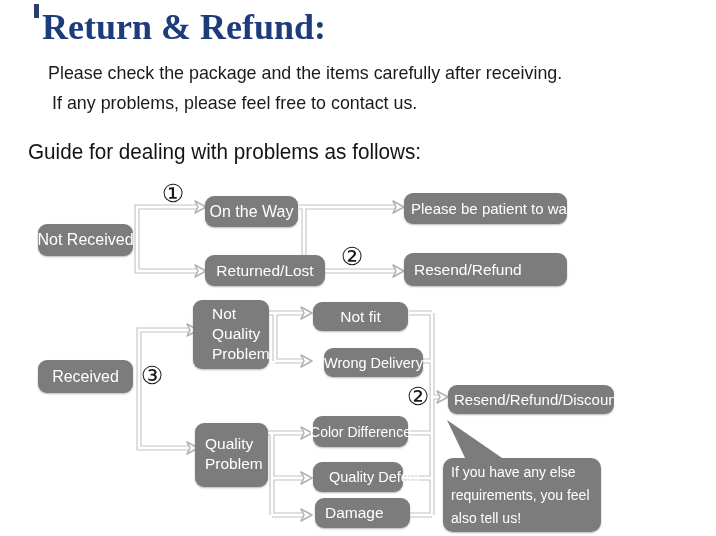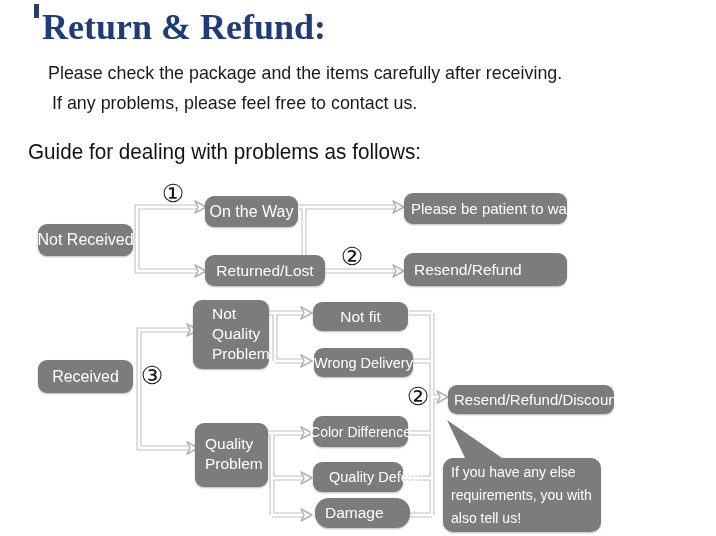--- a/index.html
+++ b/index.html
@@ -122,29 +122,29 @@
     <div class="ln">Problem</div>
   </div>
 
   <div class="node" style="left:195px; top:423px; width:73px; height:64px; font-size:15.5px; line-height:20px; padding:11px 0 0 10px;">
     <div class="ln">Quality</div>
     <div class="ln">Problem</div>
   </div>
 
   <div class="node ctr" style="left:313px; top:302px; width:95px; height:29px; font-size:15.5px;">Not fit</div>
 
-  <div class="node ctr" style="left:314px; top:348px; width:99px; height:29px; font-size:14.5px;">Wrong Delivery</div>
+  <div class="node ctr" style="left:324px; top:348px; width:99px; height:29px; font-size:14.5px;">Wrong Delivery</div>
 
   <div class="node ctr" style="left:313px; top:416px; width:95px; height:31px; font-size:14px;">Color Difference</div>
 
   <div class="node lft" style="left:313px; top:462px; width:90px; height:30px; font-size:14.5px; padding-left:16px;">Quality Defect</div>
 
-  <div class="node lft" style="left:315px; top:498px; width:95px; height:30px; font-size:15.5px; padding-left:10px;border-radius:14px;">Damage</div>
+  <div class="node lft" style="left:315px; top:498px; width:95px; height:30px; font-size:15.5px; padding-left:10px;">Damage</div>
 
   <div class="node lft" style="left:448px; top:385px; width:166px; height:29px; font-size:15px; padding-left:6px;">Resend/Refund/Discount</div>
 
   <div class="bubble" style="left:443px; top:458px; width:158px; height:74px;">
     <div class="ln">If you have any else</div>
-    <div class="ln">requirements, you with</div>
+    <div class="ln">requirements, you feel</div>
     <div class="ln">also tell us!</div>
   </div>
 
 </div>
 
 </body></html>

